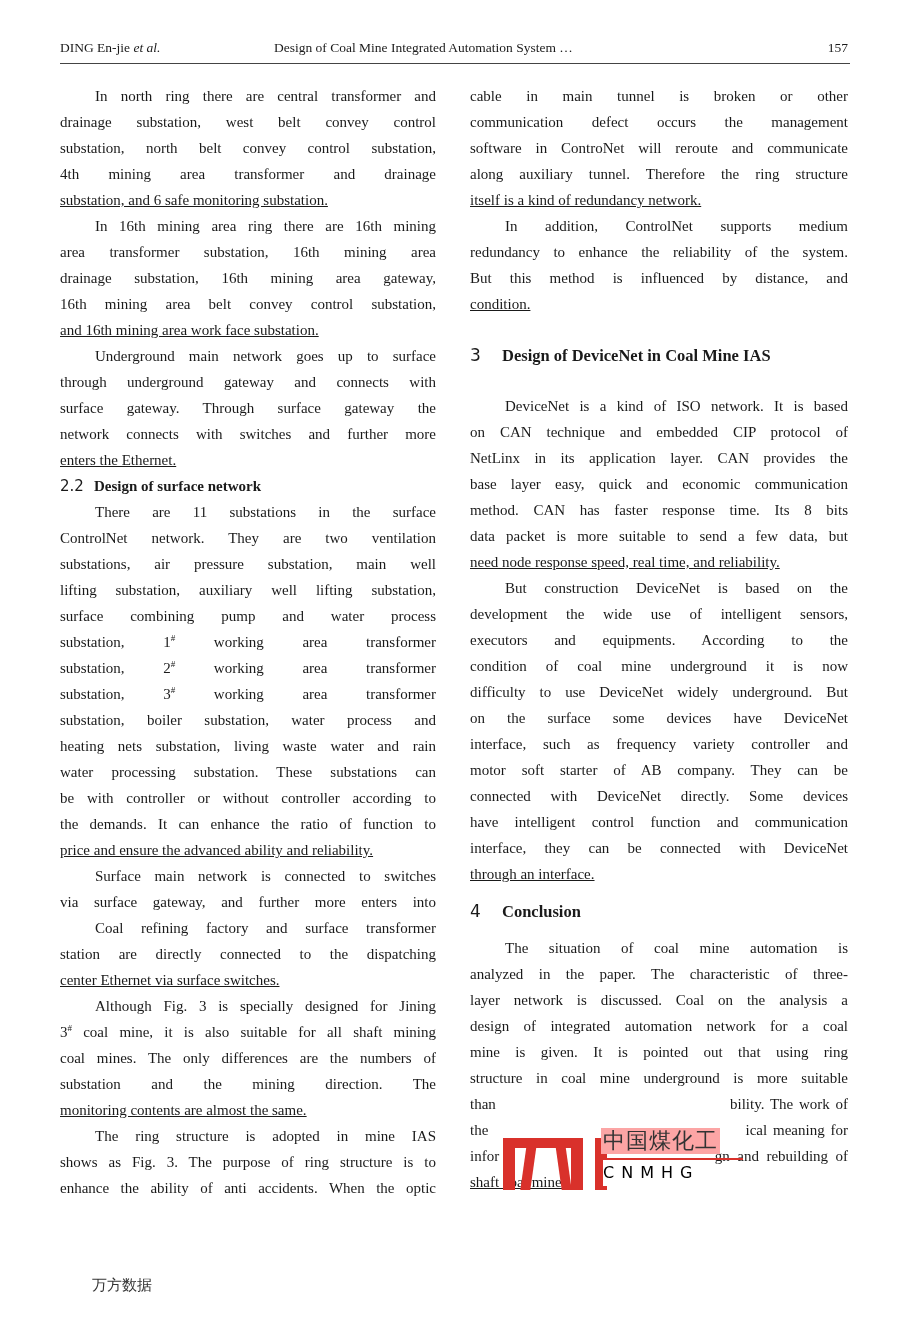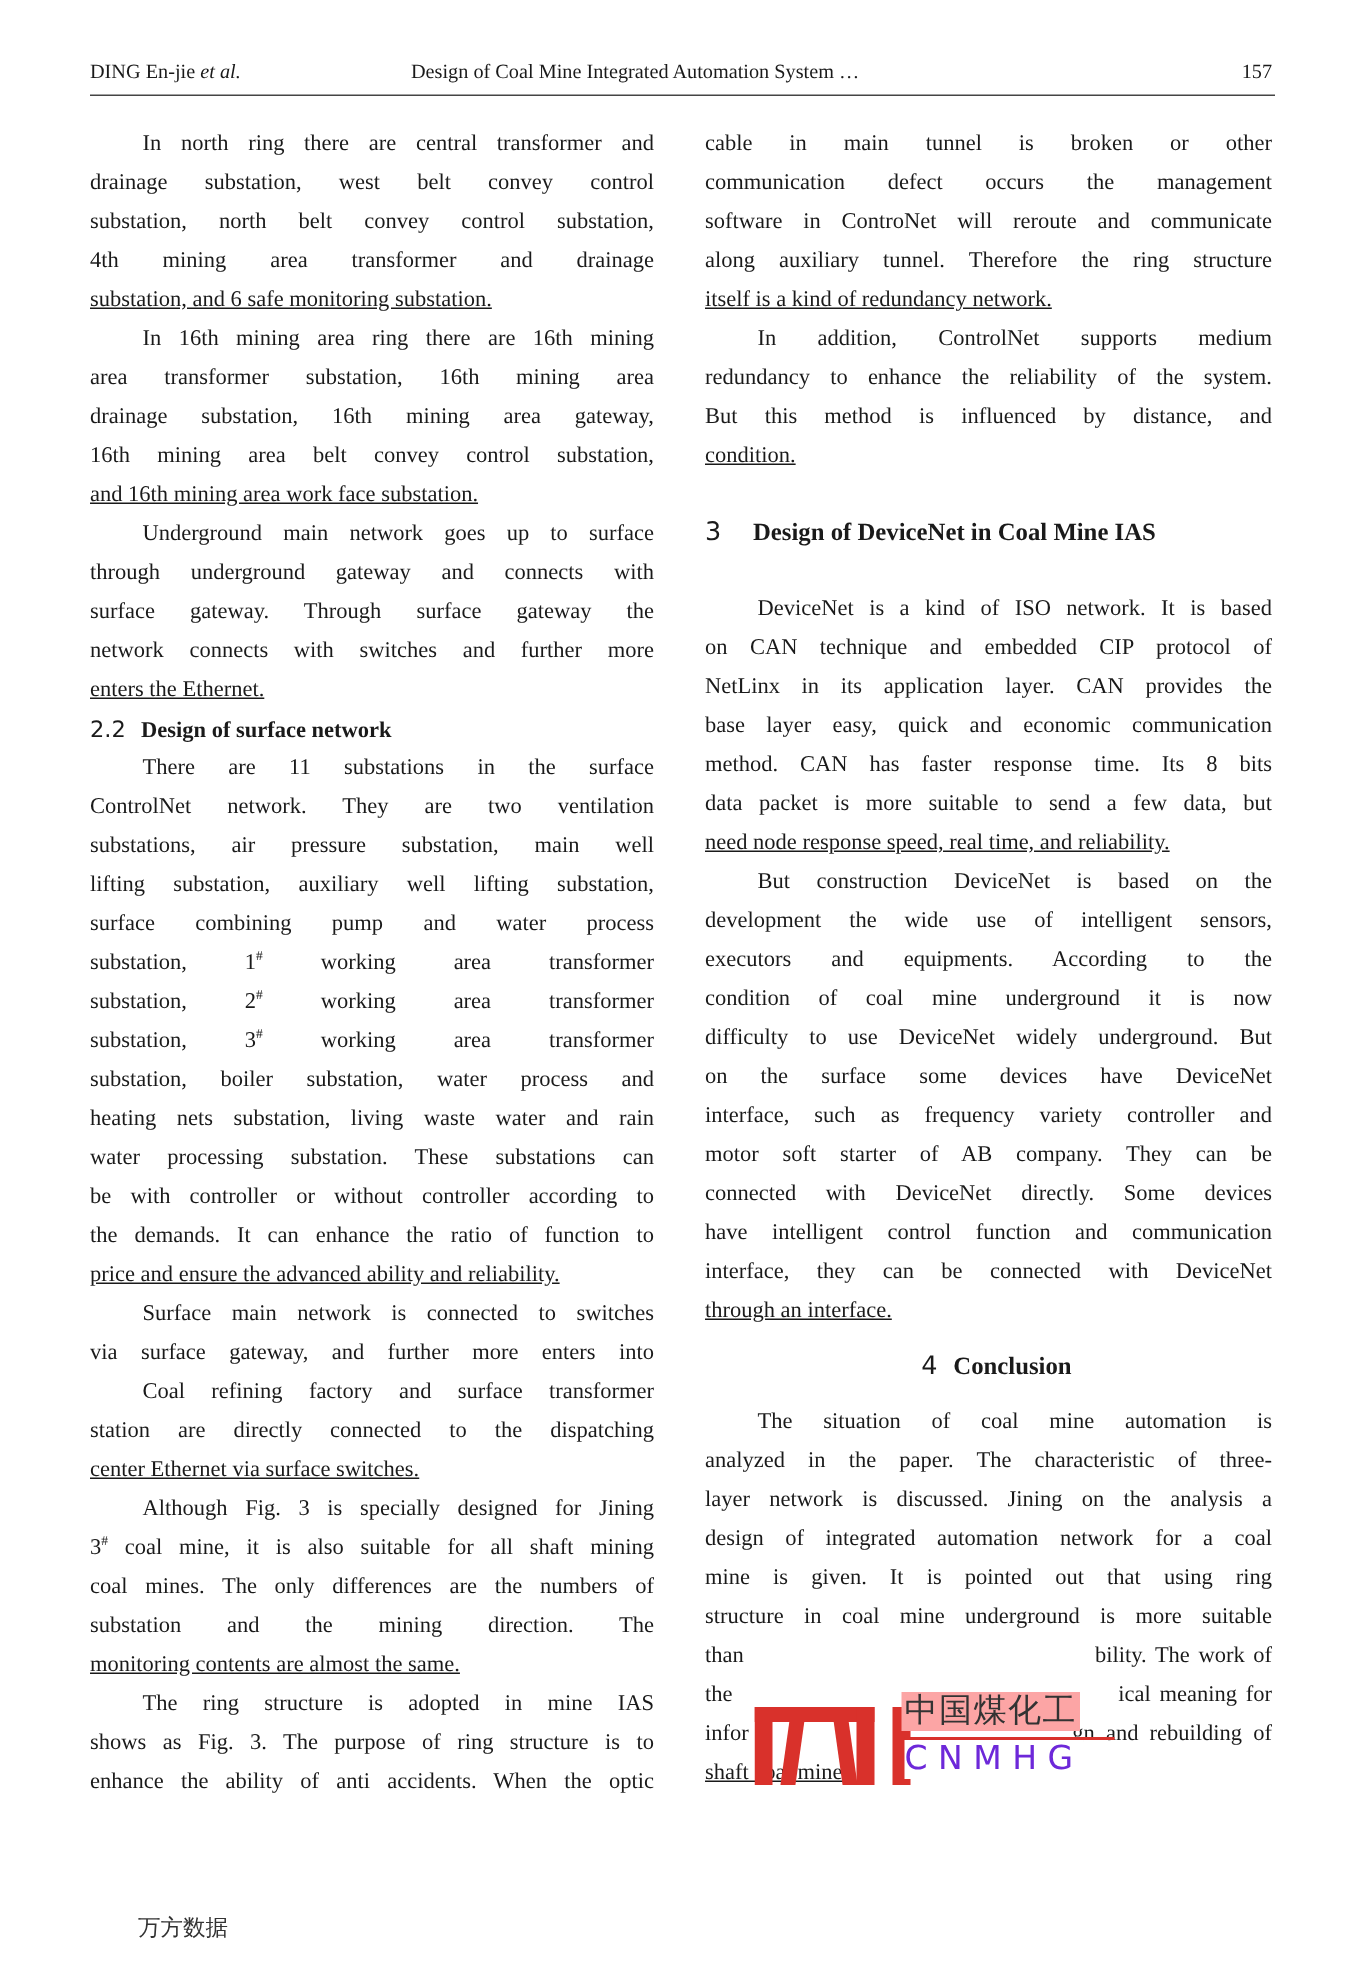--- a/index.html
+++ b/index.html
@@ -27,21 +27,21 @@
   .sec.h2 .num { width: 34px; font-size: 15px; }
   .sec.h1 .num { width: 32px; font-size: 17px; }
   .gap { display: block; }
   sup { font-size: 9px; line-height: 0; vertical-align: 6px; }
   .watermark { position: absolute; left: 503px; top: 1128px; width: 240px; height: 62px; }
   .wm-m { position: absolute; left: 0; top: 0; width: 160px; height: 62px; }
   .wm-cn { position: absolute; left: 98px; top: 0px; font-family: "DejaVu Sans", sans-serif;
            font-size: 22px; color: #333; background: #fca5a5; letter-spacing: 1px; line-height: 26px; padding: 0 2px; }
   .wm-line { position: absolute; left: 100px; top: 30px; width: 140px; height: 2px; background: #d9312b; }
   .wm-en { position: absolute; left: 100px; top: 32px; font-family: "DejaVu Sans", sans-serif;
-           font-size: 22px; color: #6d28d9; letter-spacing: 7px; line-height: 26px; background: #fff; }
+           font-size: 16px; color: #000000; letter-spacing: 7px; line-height: 26px; background: #fff; }
   .footer-mark { position: absolute; left: 92px; top: 1276px; font-family: "DejaVu Sans", sans-serif;
                  font-size: 15px; color: #333; }
 </style>
 </head>
 <body>
 
 <div class="header">
   <span class="author"><span>DING En-jie</span> <i>et al.</i></span>
   <span class="running">Design of Coal Mine Integrated Automation System …</span>
   <span class="pagenum">157</span>
@@ -158,28 +158,28 @@
       <div class="line">difficulty to use DeviceNet widely underground. But</div>
       <div class="line">on the surface some devices have DeviceNet</div>
       <div class="line">interface, such as frequency variety controller and</div>
       <div class="line">motor soft starter of AB company. They can be</div>
       <div class="line">connected with DeviceNet directly. Some devices</div>
       <div class="line">have intelligent control function and communication</div>
       <div class="line">interface, they can be connected with DeviceNet</div>
       <div class="line last">through an interface.</div>
     </div>
   <div class="gap" style="height:10px"></div>
-  <div class="sec h1" style="height:28px;line-height:28px;text-align:center;">
+  <div class="sec h1" style="height:28px;line-height:28px;">
     <span class="num">4</span><span>Conclusion</span>
   </div>
   <div class="gap" style="height:10px"></div>
   <div id="R3">
       <div class="line indent">The situation of coal mine automation is</div>
       <div class="line">analyzed in the paper. The characteristic of three-</div>
-      <div class="line">layer network is discussed. Jining on the analysis a</div>
+      <div class="line">layer network is discussed. Coal on the analysis a</div>
       <div class="line">design of integrated automation network for a coal</div>
       <div class="line">mine is given. It is pointed out that using ring</div>
       <div class="line">structure in coal mine underground is more suitable</div>
       <div class="line">than &nbsp;&nbsp;&nbsp;&nbsp;&nbsp;&nbsp;&nbsp;&nbsp;&nbsp;&nbsp;&nbsp;&nbsp;&nbsp;&nbsp;&nbsp;&nbsp;&nbsp;&nbsp;&nbsp;&nbsp;&nbsp;&nbsp;&nbsp;&nbsp;&nbsp;&nbsp;&nbsp;&nbsp;&nbsp;&nbsp;&nbsp;&nbsp;&nbsp;&nbsp;&nbsp;&nbsp;&nbsp;&nbsp;&nbsp;&nbsp;bility. The work of</div>
       <div class="line">the &nbsp;&nbsp;&nbsp;&nbsp;&nbsp;&nbsp;&nbsp;&nbsp;&nbsp;&nbsp;&nbsp;&nbsp;&nbsp;&nbsp;&nbsp;&nbsp;&nbsp;&nbsp;&nbsp;&nbsp;&nbsp;&nbsp;&nbsp;&nbsp;&nbsp;&nbsp;&nbsp;&nbsp;&nbsp;&nbsp;&nbsp;&nbsp;&nbsp;&nbsp;&nbsp;&nbsp;&nbsp;&nbsp;&nbsp;&nbsp;&nbsp;&nbsp;&nbsp;ical meaning for</div>
       <div class="line">infor &nbsp;&nbsp;&nbsp;&nbsp;&nbsp;&nbsp;&nbsp;&nbsp;&nbsp;&nbsp;&nbsp;&nbsp;&nbsp;&nbsp;&nbsp;&nbsp;&nbsp;&nbsp;&nbsp;&nbsp;&nbsp;&nbsp;&nbsp;&nbsp;&nbsp;&nbsp;&nbsp;&nbsp;gn and rebuilding of</div>
       <div class="line last">shaft coal mine.</div>
     </div>
 </div>
 

